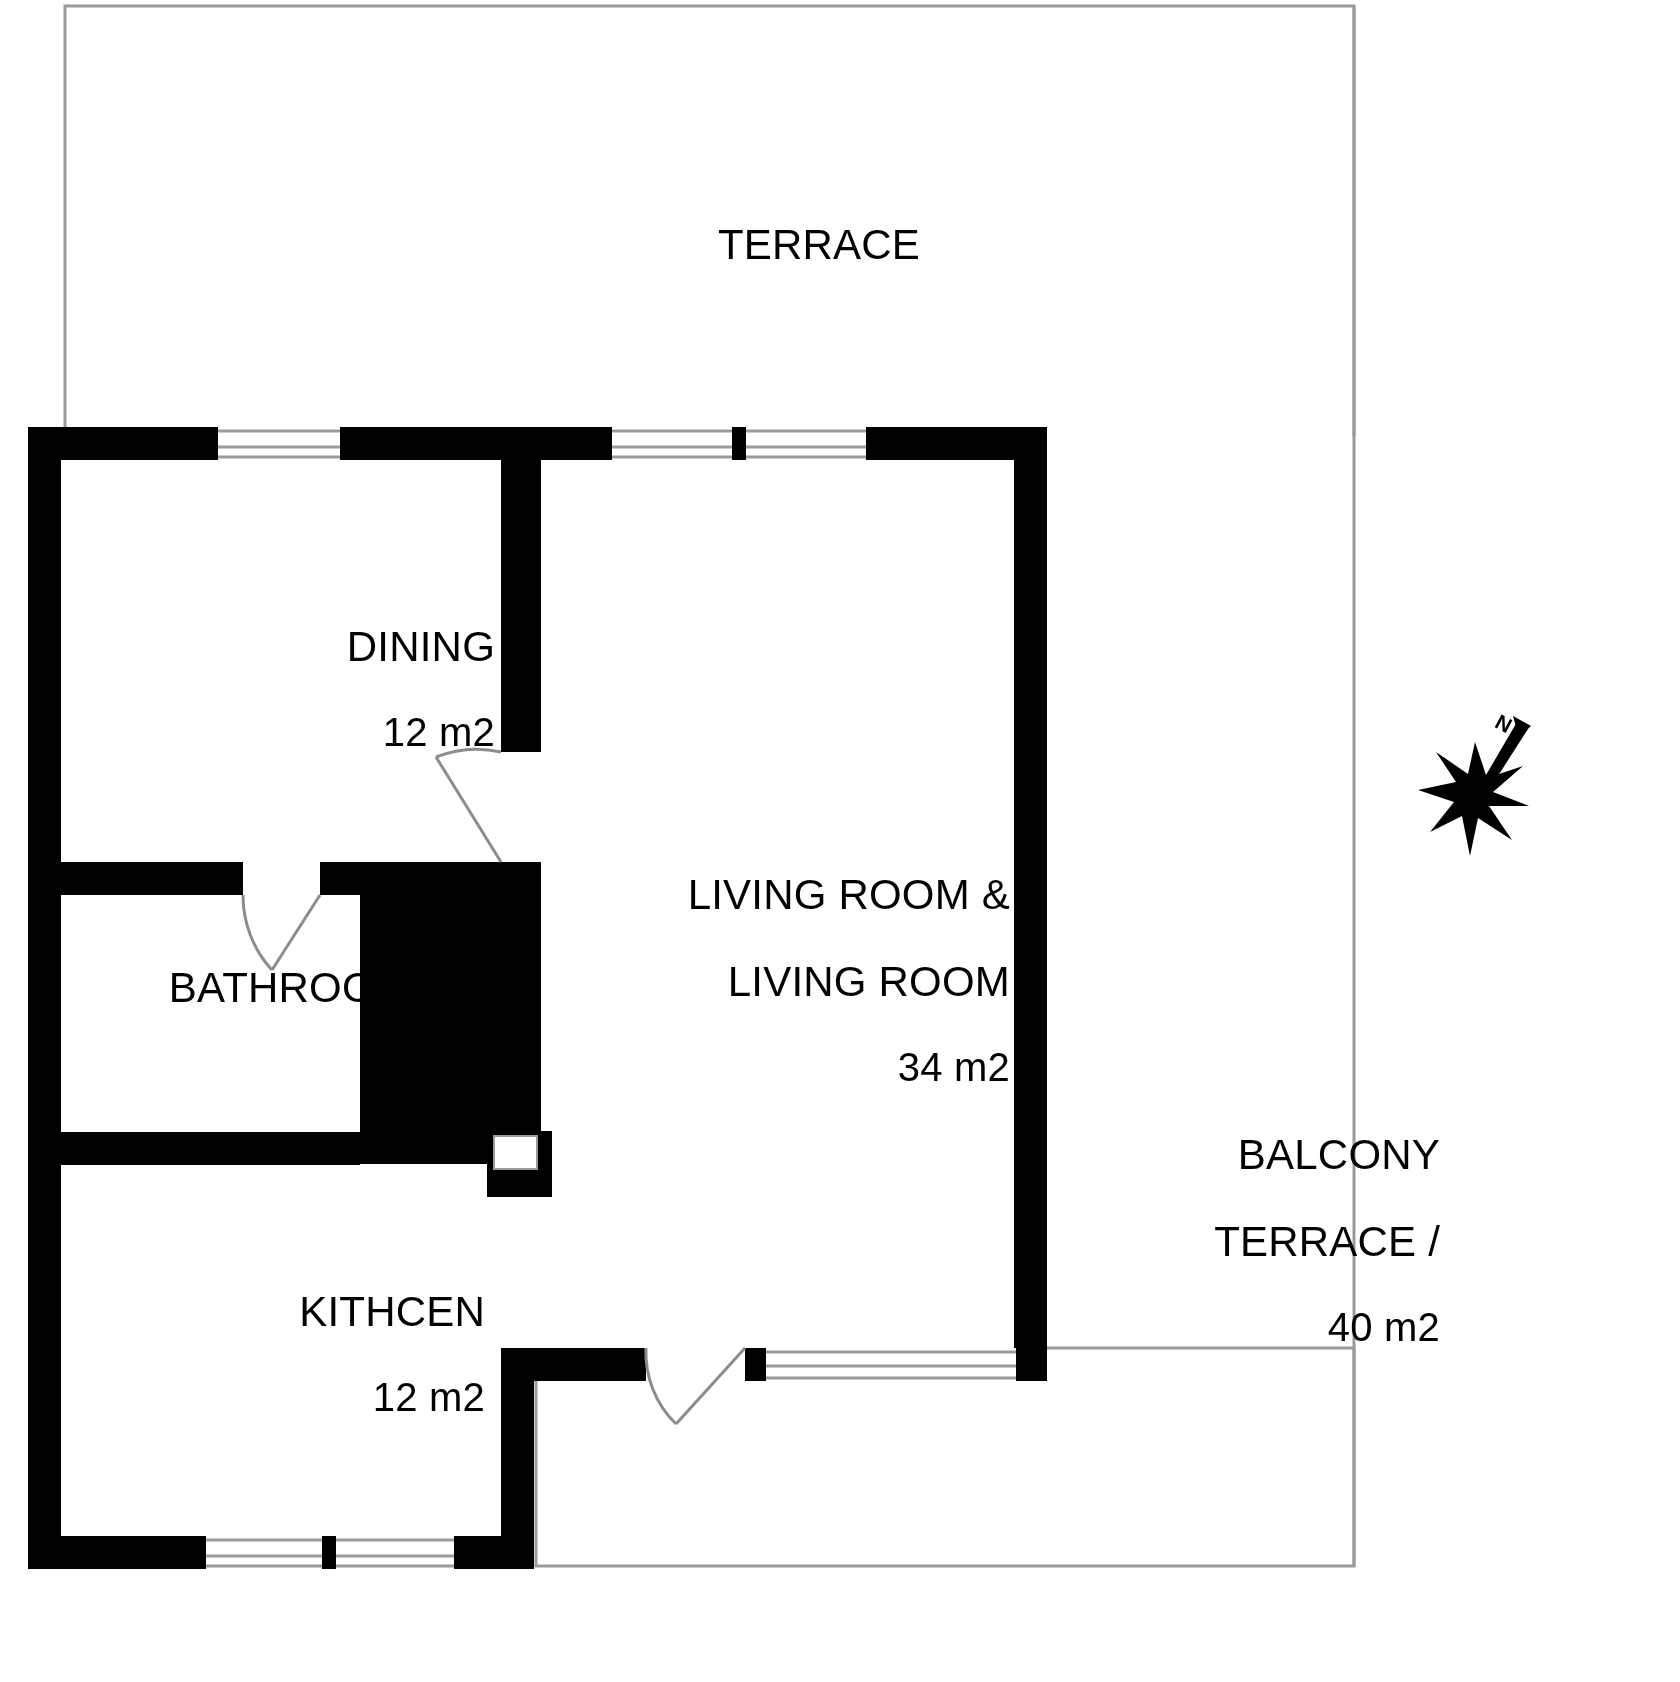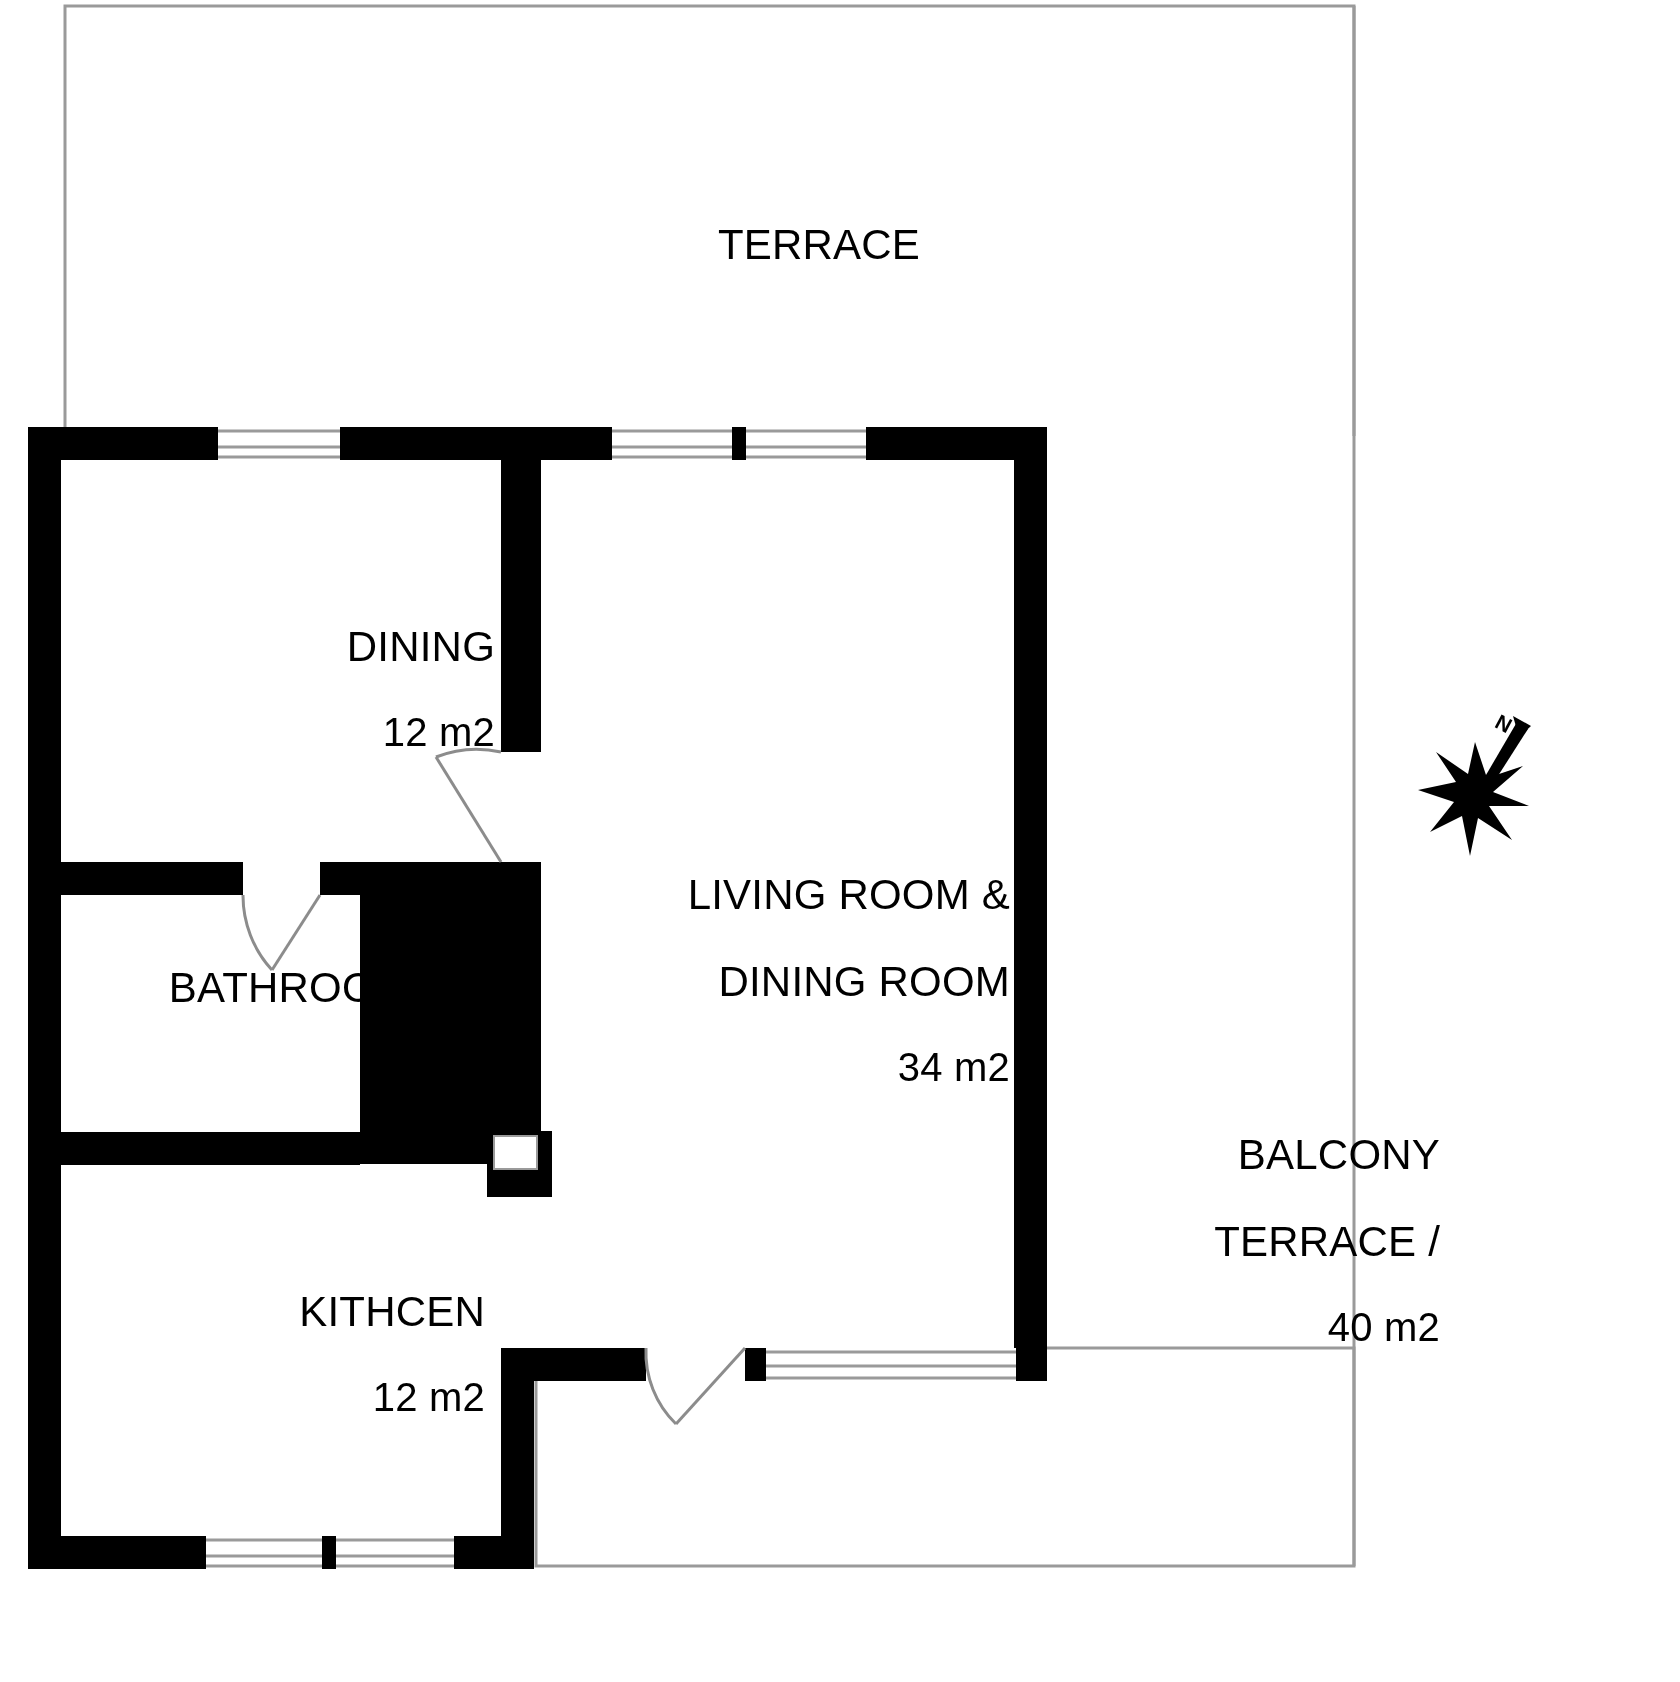--- a/index.html
+++ b/index.html
@@ -217,21 +217,21 @@
     <span class="rl-name">BATHROOM</span>
   </div>
 
   <div class="room-label" id="label-kitchen">
     <span class="rl-name">KITHCEN</span>
     <span class="rl-area">12 m2</span>
   </div>
 
   <div class="room-label" id="label-living">
     <span class="rl-name">LIVING ROOM &amp;</span>
-    <span class="rl-name">DINING ROOM</span>
+    <span class="rl-name">LIVING ROOM</span>
     <span class="rl-area">34 m2</span>
   </div>
 
   <div class="room-label" id="label-balcony">
     <span class="rl-name">BALCONY</span>
     <span class="rl-name">TERRACE /</span>
     <span class="rl-area">40 m2</span>
   </div>
 
   <div class="compass-n">N</div>

